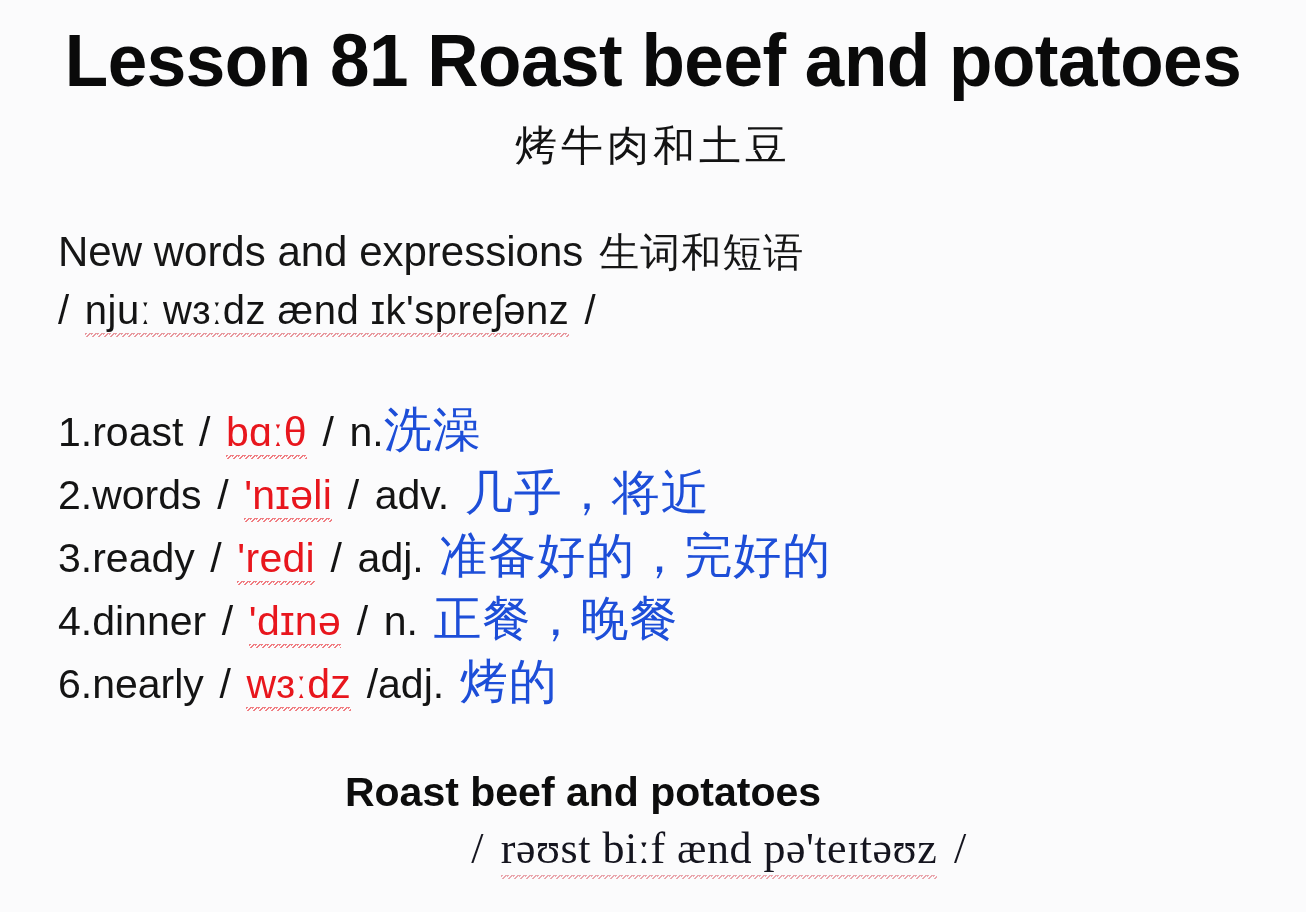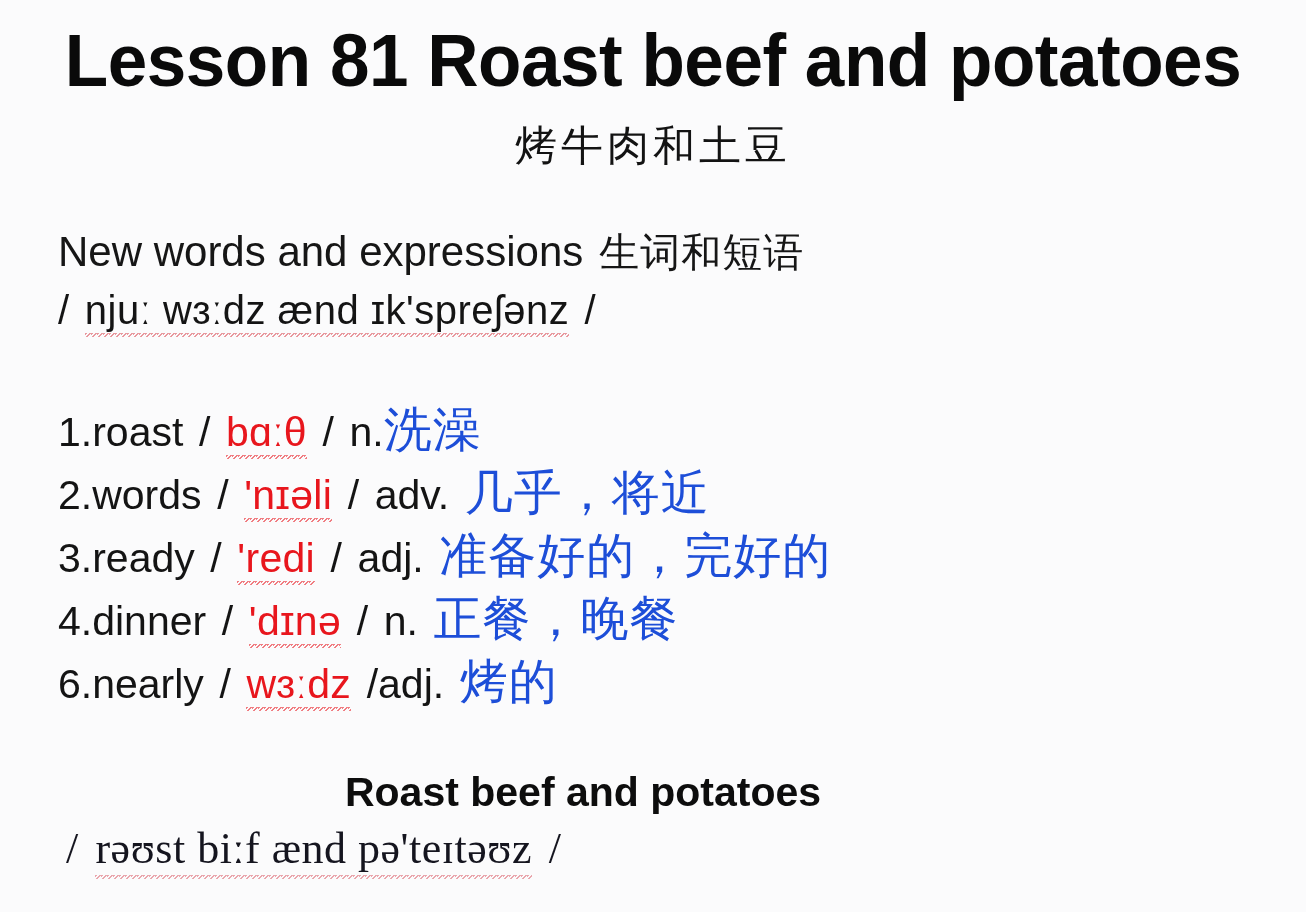--- a/index.html
+++ b/index.html
@@ -153,21 +153,21 @@
   .phrase-en .shift {
     display: inline-block;
     transform: translateX(66px);
   }
 
   .phrase-ipa {
     position: absolute;
     top: 820px;
     left: 0;
     width: 1306px;
-    text-align: left;
+    text-align: center;
     font-family: "Liberation Serif", "DejaVu Serif", serif;
     font-size: 44px;
     line-height: 58px;
     color: #15151f;
     white-space: nowrap;
     letter-spacing: 0.5px;
   }
   .phrase-ipa .shift {
     display: inline-block;
     transform: translateX(66px);

